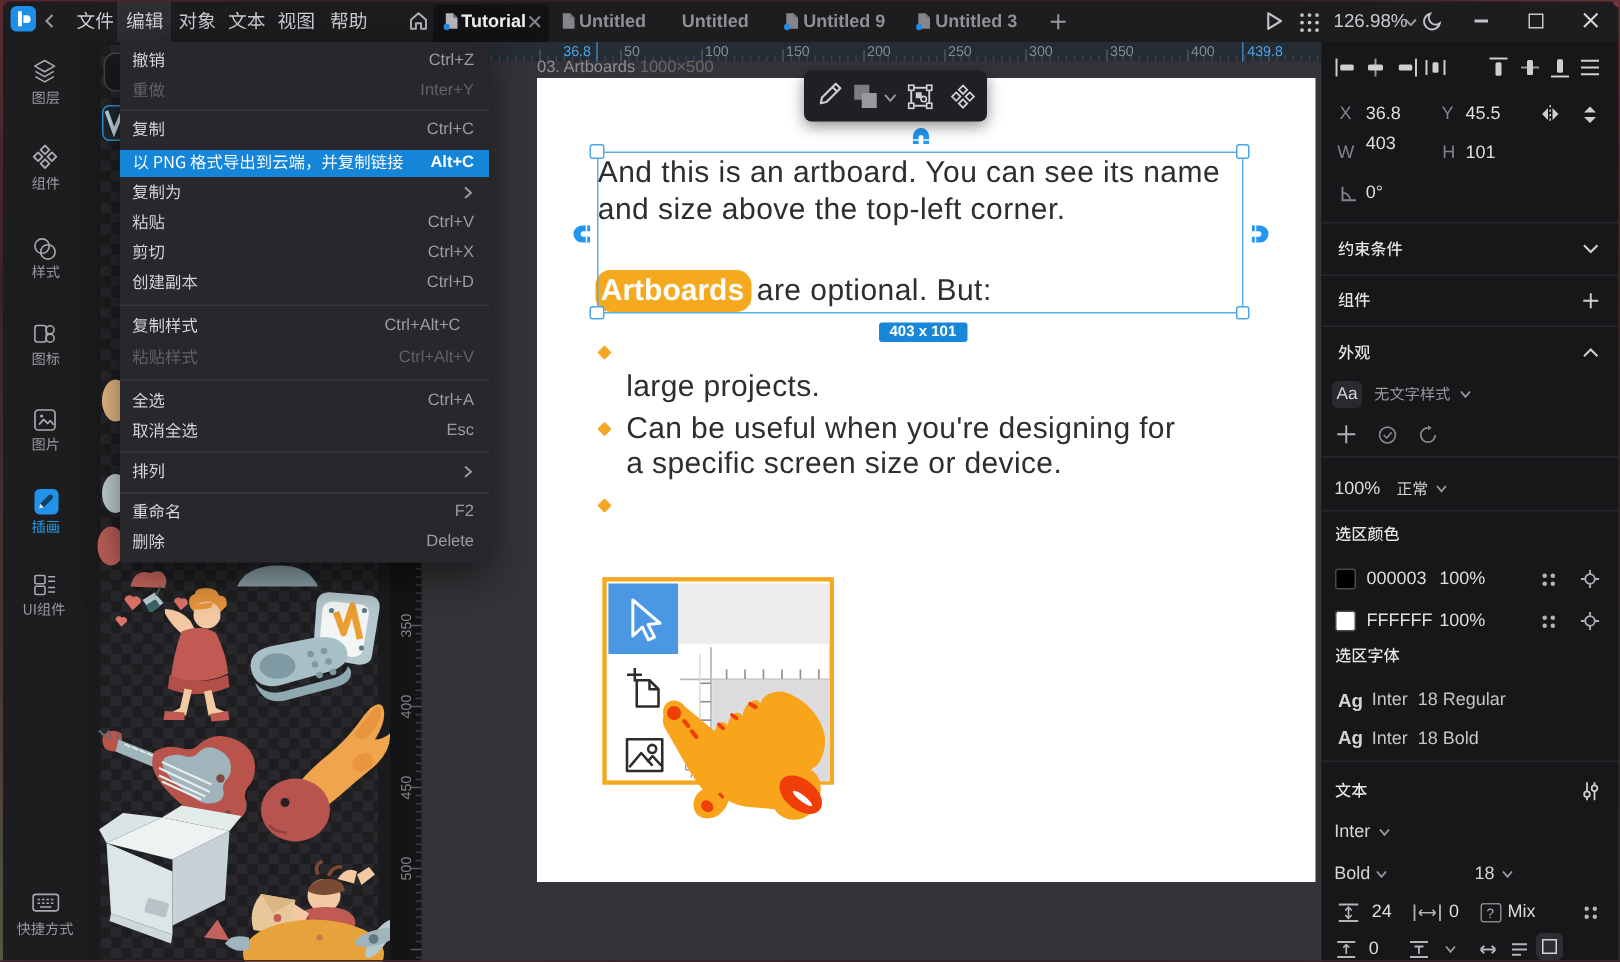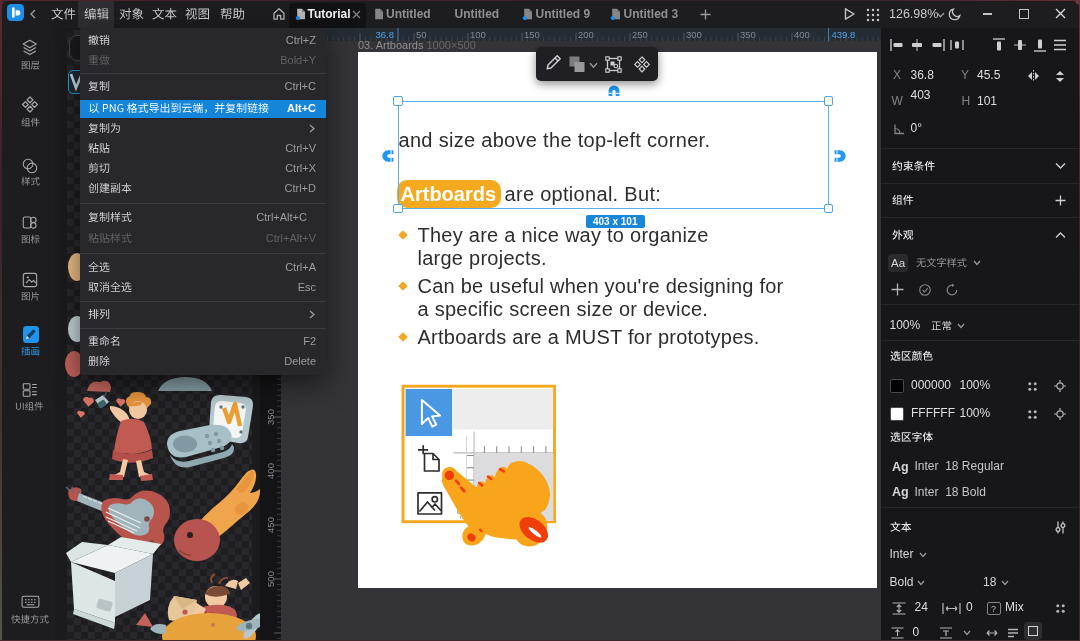--- a/index.html
+++ b/index.html
@@ -496,38 +496,37 @@
       <text x="632" y="37.5" font-family="Liberation Sans" font-size="9.5" fill="#7e8a96">250</text>
       <text x="686" y="37.5" font-family="Liberation Sans" font-size="9.5" fill="#7e8a96">300</text>
       <text x="740" y="37.5" font-family="Liberation Sans" font-size="9.5" fill="#7e8a96">350</text>
       <text x="794" y="37.5" font-family="Liberation Sans" font-size="9.5" fill="#7e8a96">400</text>
       <path d="M398 28 V41 M828.5 28 V41" stroke="#3f80b4" stroke-width="1"></path>
       <text x="394" y="37.5" text-anchor="end" font-family="Liberation Sans" font-size="9.5" fill="#4aa3e8">36.8</text>
       <text x="831.5" y="37.5" font-family="Liberation Sans" font-size="9.5" fill="#4aa3e8">439.8</text>
     </svg>
 <div class="ab" style="left:358.0px;top:38.4px;font-size:11px;line-height:14.3px;color:#8f8f93;font-weight:400;white-space:nowrap;font-family:'Liberation Sans',sans-serif">03. Artboards <span style="color:#66666b">1000×500</span></div>
 <div class="ab" style="left:358px;top:52px;width:519px;height:536px;background:#ffffff"></div>
+<div class="ab" style="left:398.5px;top:102.2px;font-size:20px;line-height:26.0px;color:#2e2e30;font-weight:400;letter-spacing:0.3px;white-space:nowrap;font-family:'Liberation Sans',sans-serif">And this is an artboard. You can see its name</div>
 <div class="ab" style="left:398.5px;top:126.7px;font-size:20px;line-height:26.0px;color:#2e2e30;font-weight:400;letter-spacing:0.3px;white-space:nowrap;font-family:'Liberation Sans',sans-serif">and size above the top-left corner.</div>
 <div class="ab" style="left:397px;top:179.5px;width:103.5px;height:28px;background:#f5a91f;border-radius:10px"></div>
 <div class="ab" style="left:400.5px;top:180.5px;font-size:20px;line-height:26.0px;color:#ffffff;font-weight:700;white-space:nowrap;font-family:'Liberation Sans',sans-serif">Artboards</div>
 <div class="ab" style="left:504.5px;top:180.5px;font-size:20px;line-height:26.0px;color:#2e2e30;font-weight:400;letter-spacing:0.3px;white-space:nowrap;font-family:'Liberation Sans',sans-serif">are optional. But:</div>
 <svg class="ab" style="left:397.8px;top:229.5px" width="10" height="10" viewBox="0 0 10 10">
       <rect x="1.6" y="1.6" width="6.8" height="6.8" rx="1" fill="#f5a623" transform="rotate(45 5 5)"></rect>
     </svg>
-<div class="ab" style="left:417.5px;top:221.5px;font-size:20px;line-height:26.0px;color:#2e2e30;font-weight:400;letter-spacing:0.25px;white-space:nowrap;font-family:'Liberation Sans',sans-serif">They are a nice way to organize</div>
 <div class="ab" style="left:417.5px;top:245.0px;font-size:20px;line-height:26.0px;color:#2e2e30;font-weight:400;letter-spacing:0.25px;white-space:nowrap;font-family:'Liberation Sans',sans-serif">large projects.</div>
 <svg class="ab" style="left:397.8px;top:280.5px" width="10" height="10" viewBox="0 0 10 10">
       <rect x="1.6" y="1.6" width="6.8" height="6.8" rx="1" fill="#f5a623" transform="rotate(45 5 5)"></rect>
     </svg>
 <div class="ab" style="left:417.5px;top:296.0px;font-size:20px;line-height:26.0px;color:#2e2e30;font-weight:400;letter-spacing:0.25px;white-space:nowrap;font-family:'Liberation Sans',sans-serif">a specific screen size or device.</div>
 <div class="ab" style="left:417.5px;top:272.5px;font-size:20px;line-height:26.0px;color:#2e2e30;font-weight:400;letter-spacing:0.25px;white-space:nowrap;font-family:'Liberation Sans',sans-serif">Can be useful when you're designing for</div>
 <svg class="ab" style="left:397.8px;top:331.5px" width="10" height="10" viewBox="0 0 10 10">
       <rect x="1.6" y="1.6" width="6.8" height="6.8" rx="1" fill="#f5a623" transform="rotate(45 5 5)"></rect>
     </svg>
-<div class="ab" style="left:417.5px;top:323.5px;font-size:20px;line-height:26.0px;color:#2e2e30;font-weight:400;letter-spacing:0.25px;white-space:nowrap;font-family:'Liberation Sans',sans-serif">Artboards are a MUST for prototypes.</div>
 <svg class="ab" style="left:395px;top:380px" width="185" height="180" viewBox="395 380 185 180">
       <rect x="403" y="386.2" width="151.5" height="135.5" fill="#ffffff" stroke="#f5a81f" stroke-width="2.9"></rect>
       <rect x="405.6" y="389" width="46.5" height="47" fill="#4a97e3"></rect>
       <path d="M421.9 400 L421.9 424 L428.2 418 L432.3 426.6 L436.3 424.7 L432.1 416.4 L440 415.5 Z" fill="none" stroke="#fff" stroke-width="2" stroke-linejoin="round"></path>
       <rect x="452.1" y="389" width="101" height="40.5" fill="#ededee"></rect>
       <path d="M474 431.5 V521" stroke="#b9b9bb" stroke-width="1.2"></path>
       <path d="M453.5 452.9 H553" stroke="#b9b9bb" stroke-width="1.2"></path>
       <path d="M466.5 436 V521" stroke="#d9d9da" stroke-width="1"></path>
       <path d="M484.4 446.3 V452.9" stroke="#8f8f91" stroke-width="1.1"></path>
       <path d="M496.7 446.3 V452.9" stroke="#8f8f91" stroke-width="1.1"></path>
@@ -711,21 +710,21 @@
       <path d="M2.0 -5.4V-0.4H0.5V0.4H10.0V-0.4H5.9V-3.7H9.2V-4.5H5.9V-7.3H9.6V-8.1H0.9V-7.3H5.1V-0.4H2.8V-5.4Z M13.8 -5.2H17.8V-4.1H13.8ZM12.1 -2.7V0.4H12.9V-1.9H15.5V0.8H16.3V-1.9H18.7V-0.5C18.7 -0.3 18.7 -0.3 18.5 -0.3C18.4 -0.3 17.8 -0.3 17.2 -0.3C17.3 -0.1 17.4 0.2 17.4 0.4C18.3 0.4 18.8 0.4 19.1 0.3C19.4 0.2 19.5 -0.0 19.5 -0.5V-2.7H16.3V-3.5H18.6V-5.8H13.0V-3.5H15.5V-2.7ZM12.3 -8.4C12.6 -8.1 12.9 -7.5 13.1 -7.2H11.4V-4.9H12.2V-6.5H19.4V-4.9H20.2V-7.2H16.2V-8.8H15.4V-7.2H13.2L13.9 -7.5C13.7 -7.8 13.3 -8.3 13.0 -8.7ZM18.5 -8.7C18.3 -8.4 17.9 -7.8 17.6 -7.5L18.3 -7.2C18.6 -7.5 19.0 -8.0 19.3 -8.5Z" fill="#d5d5d8"></path>
     </svg>
 <svg class="ab" style="left:956.5px;top:322.5px" width="8" height="6" viewBox="0 0 8 6">
       <path d="M1 1 L4 4.5 L7 1" stroke="#9a9a9f" stroke-width="1.2" fill="none"></path>
     </svg>
 <div class="ab" style="left:881px;top:340px;width:199px;height:1px;background:#27272b"></div>
 <svg class="ab" style="left:889.5px;top:349.9px" width="43.2" height="12.4" viewBox="0 -9.94 43.2 12.42">
       <path d="M0.6 -8.2C1.2 -7.7 1.9 -6.9 2.2 -6.4L3.1 -7.0C2.7 -7.6 2.0 -8.3 1.4 -8.8ZM4.7 -8.8C4.4 -7.8 4.0 -6.9 3.4 -6.3C3.7 -6.2 4.1 -5.9 4.3 -5.7C4.5 -6.0 4.8 -6.4 5.0 -6.8H6.5V-5.4H3.4V-4.5H5.3C5.2 -3.2 4.7 -2.3 3.2 -1.7C3.4 -1.5 3.7 -1.1 3.8 -0.9C5.6 -1.6 6.1 -2.8 6.3 -4.5H7.3V-2.2C7.3 -1.3 7.5 -1.0 8.4 -1.0C8.6 -1.0 9.2 -1.0 9.3 -1.0C10.1 -1.0 10.3 -1.3 10.4 -2.7C10.1 -2.8 9.7 -3.0 9.5 -3.1C9.5 -2.1 9.5 -1.9 9.2 -1.9C9.1 -1.9 8.6 -1.9 8.5 -1.9C8.3 -1.9 8.3 -2.0 8.3 -2.2V-4.5H10.3V-5.4H7.5V-6.8H9.9V-7.7H7.5V-9.1H6.5V-7.7H5.4C5.5 -8.0 5.6 -8.3 5.7 -8.6ZM2.8 -5.0H0.6V-4.0H1.8V-1.0C1.4 -0.7 0.9 -0.4 0.4 0.1L1.1 1.0C1.7 0.3 2.3 -0.3 2.7 -0.3C2.9 -0.3 3.3 0.0 3.7 0.3C4.4 0.7 5.3 0.8 6.6 0.8C7.6 0.8 9.4 0.7 10.2 0.7C10.2 0.4 10.4 -0.1 10.5 -0.4C9.4 -0.2 7.7 -0.2 6.6 -0.2C5.4 -0.2 4.5 -0.2 3.9 -0.6C3.4 -0.9 3.1 -1.2 2.8 -1.2Z M20.8 -8.6H11.8V0.6H21.1V-0.4H12.8V-7.6H20.8ZM13.6 -6.2C14.4 -5.5 15.3 -4.8 16.1 -4.0C15.2 -3.1 14.2 -2.4 13.2 -1.8C13.5 -1.6 13.8 -1.2 14.0 -1.0C15.0 -1.6 16.0 -2.4 16.9 -3.3C17.8 -2.5 18.6 -1.7 19.1 -1.0L19.9 -1.8C19.4 -2.4 18.5 -3.2 17.6 -4.1C18.3 -4.9 19.0 -5.8 19.6 -6.8L18.6 -7.2C18.1 -6.3 17.5 -5.5 16.8 -4.7C16.0 -5.5 15.1 -6.2 14.3 -6.8Z M29.1 -5.4C29.0 -1.6 29.0 -0.4 26.2 0.2C26.4 0.4 26.6 0.7 26.7 0.9C29.6 0.2 29.8 -1.3 29.8 -5.4ZM26.2 -1.9C25.5 -1.1 24.3 -0.4 23.1 -0.1C23.3 0.1 23.5 0.4 23.7 0.6C25.0 0.2 26.3 -0.6 27.1 -1.5ZM29.6 -0.7C30.3 -0.2 31.1 0.5 31.5 0.9L32.0 0.3C31.6 -0.2 30.8 -0.8 30.1 -1.3ZM27.3 -6.6V-1.5H28.1V-5.8H30.7V-1.5H31.5V-6.6H29.5L30.0 -7.7H31.9V-8.4H27.2V-7.7H29.1C29.0 -7.3 28.9 -6.9 28.7 -6.6ZM24.0 -8.9C24.1 -8.7 24.3 -8.3 24.4 -8.1H22.3V-7.2H27.0V-8.1H25.3C25.2 -8.4 25.0 -8.8 24.9 -9.1ZM26.0 -3.4C25.4 -2.8 24.3 -2.3 23.3 -1.9C23.4 -2.5 23.4 -3.1 23.4 -3.6V-3.6C23.6 -3.4 23.8 -3.2 24.0 -3.0C24.9 -3.3 26.0 -3.9 26.7 -4.5L25.9 -4.9C25.3 -4.4 24.3 -3.9 23.4 -3.7V-4.9H27.0V-5.8H26.0C26.2 -6.1 26.4 -6.6 26.6 -7.0L25.7 -7.2C25.6 -6.8 25.3 -6.2 25.1 -5.8H23.8L24.4 -6.0C24.3 -6.3 24.0 -6.8 23.8 -7.2L23.0 -7.0C23.2 -6.6 23.4 -6.1 23.5 -5.8H22.5V-3.6C22.5 -2.4 22.5 -0.8 21.9 0.4C22.1 0.5 22.5 0.8 22.7 0.9C23.1 0.2 23.2 -0.8 23.3 -1.8C23.5 -1.6 23.7 -1.4 23.8 -1.2C24.9 -1.6 26.1 -2.3 26.8 -3.1Z M37.4 -5.2V-3.5H35.1V-5.2ZM38.4 -5.2H40.7V-3.5H38.4ZM38.7 -7.3C38.4 -6.9 38.0 -6.4 37.7 -6.1H35.0C35.4 -6.5 35.7 -6.9 36.1 -7.3ZM36.1 -9.2C35.4 -7.8 34.1 -6.5 32.8 -5.7C32.9 -5.5 33.2 -4.9 33.3 -4.7C33.6 -4.9 33.9 -5.1 34.1 -5.3V-1.0C34.1 0.4 34.7 0.7 36.6 0.7C37.0 0.7 40.1 0.7 40.5 0.7C42.2 0.7 42.6 0.2 42.8 -1.5C42.5 -1.6 42.1 -1.7 41.9 -1.9C41.7 -0.5 41.6 -0.2 40.5 -0.2C39.8 -0.2 37.1 -0.2 36.5 -0.2C35.3 -0.2 35.1 -0.3 35.1 -1.0V-2.6H40.7V-2.1H41.7V-6.1H38.9C39.4 -6.6 39.9 -7.2 40.3 -7.8L39.6 -8.3L39.4 -8.2H36.7C36.8 -8.4 36.9 -8.6 37.1 -8.8Z" fill="#e6e6e9"></path>
     </svg>
 <div class="ab" style="left:889.5px;top:378.5px;width:14px;height:14px;background:#000000;border:1px solid #4a4a4e;border-radius:2px"></div>
-<div class="ab" style="left:911.0px;top:377.7px;font-size:12px;line-height:15.6px;color:#dfdfe2;font-weight:400;white-space:nowrap;font-family:'Liberation Sans',sans-serif">000000</div>
+<div class="ab" style="left:911.0px;top:377.7px;font-size:12px;line-height:15.6px;color:#dfdfe2;font-weight:400;white-space:nowrap;font-family:'Liberation Sans',sans-serif">000003</div>
 <div class="ab" style="left:959.5px;top:377.7px;font-size:12px;line-height:15.6px;color:#dfdfe2;font-weight:400;white-space:nowrap;font-family:'Liberation Sans',sans-serif">100%</div>
 <svg class="ab" style="left:1027.5px;top:381.5px" width="9" height="9" viewBox="0 0 9 9">
       <circle cx="1.8" cy="1.8" r="1.5" fill="#b4b4b8"></circle>
       <circle cx="7.2" cy="1.8" r="1.5" fill="#b4b4b8"></circle>
       <circle cx="1.8" cy="7.2" r="1.5" fill="#b4b4b8"></circle>
       <circle cx="7.2" cy="7.2" r="1.5" fill="#b4b4b8"></circle>
     </svg>
 <svg class="ab" style="left:1053.5px;top:379.5px" width="12" height="12" viewBox="0 0 12 12">
       <circle cx="6" cy="6" r="3.2" stroke="#b4b4b8" stroke-width="1.2" fill="none"></circle>
       <path d="M6 0 V2.5 M6 9.5 V12 M0 6 H2.5 M9.5 6 H12" stroke="#b4b4b8" stroke-width="1.2"></path>
@@ -811,21 +810,21 @@
 <div class="ab" style="left:1027.5px;top:625.5px;width:10px;height:10px;border:1.3px solid #d5d5d8"></div>
 <div class="ab" style="left:80px;top:28px;width:246px;height:347px;background:#28282c;border-radius:2px;box-shadow:0 8px 28px rgba(0,0,0,0.55)"></div>
 <div class="ab" style="left:80px;top:99.5px;width:246px;height:18px;background:#1485d8"></div>
 <svg class="ab" style="left:88.0px;top:33.8px" width="22.0" height="12.6" viewBox="0 -10.12 22.0 12.65">
       <path d="M3.4 -8.1V-7.4H4.5C4.3 -6.8 3.9 -6.3 3.8 -6.1C3.7 -5.9 3.5 -5.8 3.4 -5.8C3.5 -5.6 3.6 -5.3 3.6 -5.1C3.8 -5.2 4.1 -5.3 6.2 -5.6L6.4 -5.1L7.0 -5.3C6.9 -5.8 6.5 -6.5 6.2 -7.0L5.7 -6.8C5.8 -6.6 5.9 -6.4 6.0 -6.1L4.4 -5.9C4.7 -6.3 5.0 -6.9 5.3 -7.4H7.3V-8.1H5.7C5.6 -8.4 5.5 -8.9 5.3 -9.2L4.6 -9.1C4.8 -8.8 4.9 -8.4 5.0 -8.1ZM1.6 -9.2V-7.0H0.5V-6.2H1.6V-3.8L0.4 -3.4L0.6 -2.6L1.6 -2.9V-0.0C1.6 0.1 1.6 0.1 1.5 0.1C1.4 0.1 1.1 0.1 0.7 0.1C0.8 0.3 0.9 0.7 0.9 0.8C1.5 0.8 1.8 0.8 2.1 0.7C2.3 0.6 2.4 0.4 2.4 -0.0V-3.2L3.5 -3.5L3.3 -4.3L2.4 -4.0V-6.2H3.4V-7.0H2.4V-9.2ZM4.4 -2.7H6.0V-1.8H4.4ZM4.4 -3.3V-4.1H6.0V-3.3ZM3.7 -4.8V0.8H4.4V-1.2H6.0V-0.0C6.0 0.1 5.9 0.1 5.8 0.1C5.7 0.1 5.4 0.1 5.0 0.1C5.1 0.3 5.2 0.6 5.3 0.8C5.8 0.8 6.1 0.8 6.4 0.7C6.6 0.5 6.7 0.3 6.7 -0.0V-4.8ZM8.3 -6.6H9.4C9.3 -5.2 9.1 -4.0 8.8 -3.0C8.4 -4.0 8.3 -5.2 8.2 -6.2ZM8.0 -9.3C7.8 -7.5 7.5 -5.8 6.8 -4.7C6.9 -4.5 7.2 -4.2 7.3 -4.1C7.5 -4.3 7.6 -4.6 7.7 -4.9C7.9 -4.0 8.1 -3.0 8.4 -2.0C8.0 -1.1 7.4 -0.3 6.7 0.3C6.8 0.5 7.1 0.7 7.2 0.9C7.8 0.3 8.3 -0.3 8.7 -1.1C9.1 -0.3 9.5 0.3 10.1 0.9C10.2 0.7 10.4 0.4 10.6 0.2C9.9 -0.3 9.5 -1.1 9.1 -1.9C9.6 -3.2 9.9 -4.8 10.1 -6.6H10.6V-7.3H8.4C8.5 -7.9 8.6 -8.6 8.7 -9.2Z M15.8 -8.5C16.2 -7.9 16.7 -7.1 16.9 -6.5L17.6 -6.9C17.4 -7.4 16.9 -8.2 16.5 -8.9ZM20.8 -8.9C20.5 -8.3 20.0 -7.4 19.6 -6.8L20.2 -6.5C20.6 -7.1 21.1 -7.9 21.5 -8.6ZM13.0 -9.2C12.6 -8.2 12.1 -7.2 11.4 -6.6C11.6 -6.4 11.8 -6.0 11.8 -5.8C12.2 -6.2 12.5 -6.6 12.8 -7.1H15.5V-7.9H13.2C13.4 -8.3 13.6 -8.6 13.7 -9.0ZM11.7 -3.8V-3.0H13.3V-0.8C13.3 -0.4 12.9 -0.1 12.7 0.0C12.9 0.2 13.1 0.5 13.1 0.7C13.3 0.6 13.6 0.4 15.4 -0.7C15.4 -0.8 15.3 -1.1 15.3 -1.4L14.0 -0.7V-3.0H15.6V-3.8H14.0V-5.3H15.3V-6.0H12.2V-5.3H13.3V-3.8ZM16.7 -3.4H20.4V-2.2H16.7ZM16.7 -4.1V-5.3H20.4V-4.1ZM18.2 -9.3V-6.1H16.0V0.9H16.7V-1.5H20.4V-0.2C20.4 -0.0 20.4 0.0 20.2 0.0C20.0 0.0 19.5 0.0 18.9 0.0C19.0 0.2 19.1 0.6 19.1 0.8C19.9 0.8 20.5 0.8 20.8 0.6C21.1 0.5 21.2 0.3 21.2 -0.2V-6.1L20.4 -6.1H19.0V-9.3Z" fill="#d6d6d9"></path>
     </svg>
 <div class="ab" style="right:764.0px;top:32.9px;font-size:11px;line-height:14.3px;color:#9b9ba0;font-weight:400;white-space:nowrap;font-family:'Liberation Sans',sans-serif">Ctrl+Z</div>
 <svg class="ab" style="left:88.0px;top:53.8px" width="22.0" height="12.6" viewBox="0 -10.12 22.0 12.65">
       <path d="M1.7 -5.9V-2.5H5.0V-1.8H1.4V-1.1H5.0V-0.1H0.6V0.5H10.4V-0.1H5.9V-1.1H9.7V-1.8H5.9V-2.5H9.3V-5.9H5.9V-6.6H10.4V-7.3H5.9V-8.1C7.2 -8.2 8.4 -8.4 9.3 -8.5L8.9 -9.2C7.1 -8.9 4.0 -8.7 1.5 -8.6C1.5 -8.4 1.6 -8.1 1.6 -7.9C2.7 -8.0 3.9 -8.0 5.0 -8.1V-7.3H0.6V-6.6H5.0V-5.9ZM2.6 -4.0H5.0V-3.1H2.6ZM5.9 -4.0H8.5V-3.1H5.9ZM2.6 -5.3H5.0V-4.5H2.6ZM5.9 -5.3H8.5V-4.5H5.9Z M18.7 -9.2C18.4 -7.5 18.0 -5.7 17.2 -4.6C17.3 -4.5 17.4 -4.4 17.5 -4.2H16.3V-6.3H17.8V-7.1H16.3V-9.1H15.5V-7.1H14.0V-6.3H15.5V-4.2H14.3V0.4H15.0V-0.3H17.5V-4.2L17.7 -3.9C17.9 -4.2 18.1 -4.6 18.3 -4.9C18.4 -3.9 18.7 -2.8 19.1 -1.8C18.6 -0.9 17.9 -0.2 16.9 0.3C17.1 0.5 17.4 0.7 17.5 0.9C18.3 0.4 19.0 -0.3 19.5 -1.1C19.9 -0.3 20.4 0.4 21.2 0.9C21.3 0.7 21.5 0.4 21.7 0.2C20.9 -0.3 20.3 -1.0 19.9 -1.8C20.5 -3.0 20.8 -4.5 21.1 -6.4H21.6V-7.1H19.0C19.2 -7.8 19.3 -8.4 19.4 -9.1ZM15.0 -3.5H16.8V-1.1H15.0ZM18.8 -6.4H20.3C20.2 -4.9 19.9 -3.7 19.5 -2.7C19.1 -3.8 18.9 -5.0 18.7 -6.2ZM13.6 -9.2C13.0 -7.5 12.2 -5.8 11.2 -4.7C11.3 -4.5 11.6 -4.1 11.6 -3.9C12.0 -4.3 12.3 -4.8 12.7 -5.3V0.9H13.4V-6.8C13.8 -7.5 14.1 -8.2 14.3 -9.0Z" fill="#606066"></path>
     </svg>
-<div class="ab" style="right:764.0px;top:52.9px;font-size:11px;line-height:14.3px;color:#606066;font-weight:400;white-space:nowrap;font-family:'Liberation Sans',sans-serif">Bold+Y</div>
+<div class="ab" style="right:764.0px;top:52.9px;font-size:11px;line-height:14.3px;color:#606066;font-weight:400;white-space:nowrap;font-family:'Liberation Sans',sans-serif">Inter+Y</div>
 <svg class="ab" style="left:88.0px;top:79.8px" width="22.0" height="12.6" viewBox="0 -10.12 22.0 12.65">
       <path d="M3.2 -4.9H8.3V-4.1H3.2ZM3.2 -6.1H8.3V-5.4H3.2ZM2.3 -6.8V-3.5H3.6C2.9 -2.7 2.0 -1.9 1.0 -1.4C1.2 -1.3 1.5 -1.0 1.6 -0.9C2.1 -1.1 2.5 -1.5 3.0 -1.8C3.4 -1.4 4.0 -0.9 4.6 -0.6C3.3 -0.2 1.8 0.0 0.4 0.1C0.5 0.3 0.6 0.7 0.7 0.9C2.4 0.7 4.1 0.4 5.6 -0.2C6.9 0.4 8.5 0.7 10.1 0.8C10.2 0.6 10.4 0.3 10.6 0.1C9.1 -0.0 7.8 -0.2 6.6 -0.6C7.6 -1.1 8.4 -1.7 9.0 -2.5L8.5 -2.8L8.3 -2.8H3.9C4.1 -3.0 4.3 -3.3 4.5 -3.5L4.4 -3.5H9.1V-6.8ZM2.9 -9.2C2.4 -8.2 1.5 -7.1 0.5 -6.5C0.7 -6.3 0.9 -6.0 1.1 -5.8C1.6 -6.3 2.2 -6.8 2.7 -7.5H9.9V-8.2H3.2C3.4 -8.4 3.6 -8.7 3.7 -9.0ZM7.7 -2.2C7.1 -1.7 6.4 -1.2 5.6 -0.9C4.7 -1.2 4.0 -1.7 3.5 -2.2Z M18.4 -8.2V-2.1H19.2V-8.2ZM20.4 -9.1V-0.3C20.4 -0.1 20.3 -0.0 20.2 -0.0C20.0 -0.0 19.3 -0.0 18.7 -0.0C18.8 0.2 18.9 0.6 19.0 0.8C19.8 0.8 20.4 0.8 20.7 0.7C21.1 0.5 21.2 0.3 21.2 -0.3V-9.1ZM12.6 -9.0C12.3 -7.9 12.0 -6.8 11.5 -6.1C11.7 -6.0 12.0 -5.9 12.2 -5.8C12.4 -6.1 12.6 -6.5 12.7 -6.9H14.2V-5.7H11.5V-5.0H14.2V-3.9H12.0V-0.0H12.7V-3.1H14.2V0.9H15.0V-3.1H16.5V-0.9C16.5 -0.7 16.5 -0.7 16.3 -0.7C16.2 -0.7 15.9 -0.7 15.4 -0.7C15.5 -0.5 15.6 -0.2 15.6 0.0C16.2 0.0 16.7 0.0 16.9 -0.1C17.2 -0.3 17.3 -0.5 17.3 -0.8V-3.9H15.0V-5.0H17.6V-5.7H15.0V-6.9H17.2V-7.7H15.0V-9.2H14.2V-7.7H13.0C13.1 -8.0 13.2 -8.4 13.3 -8.8Z" fill="#d6d6d9"></path>
     </svg>
 <div class="ab" style="right:764.0px;top:78.8px;font-size:11px;line-height:14.3px;color:#9b9ba0;font-weight:400;white-space:nowrap;font-family:'Liberation Sans',sans-serif">Ctrl+C</div>
 <svg class="ab" style="left:88.0px;top:102.3px" width="181.4" height="12.6" viewBox="0 -10.12 181.4 12.65">
       <path d="M4.1 -7.8C4.8 -7.0 5.5 -5.9 5.8 -5.2L6.5 -5.6C6.2 -6.3 5.5 -7.4 4.8 -8.2ZM8.4 -8.8C8.1 -3.9 7.3 -1.2 3.8 0.2C4.0 0.4 4.3 0.8 4.4 0.9C5.9 0.3 7.0 -0.6 7.7 -1.8C8.5 -0.9 9.5 0.1 9.9 0.8L10.6 0.3C10.1 -0.5 9.0 -1.6 8.1 -2.5C8.8 -4.1 9.1 -6.1 9.3 -8.8ZM1.6 -0.2C1.8 -0.5 2.2 -0.7 5.4 -2.2C5.4 -2.4 5.2 -2.8 5.2 -3.0L2.6 -1.8V-8.4H1.8V-1.9C1.8 -1.4 1.3 -1.0 1.1 -0.9C1.2 -0.7 1.5 -0.4 1.6 -0.2Z M14.6 0.0H15.6V-3.2H16.9C18.7 -3.2 19.9 -4.0 19.9 -5.7C19.9 -7.5 18.7 -8.1 16.9 -8.1H14.6ZM15.6 -4.0V-7.2H16.7C18.2 -7.2 18.9 -6.9 18.9 -5.7C18.9 -4.5 18.2 -4.0 16.8 -4.0Z M21.5 0.0H22.5V-4.2C22.5 -5.1 22.4 -5.9 22.4 -6.8H22.4L23.3 -5.1L26.2 0.0H27.3V-8.1H26.3V-3.9C26.3 -3.0 26.4 -2.1 26.4 -1.3H26.4L25.5 -3.0L22.6 -8.1H21.5Z M32.7 0.1C33.7 0.1 34.6 -0.3 35.1 -0.8V-4.2H32.5V-3.3H34.2V-1.2C33.9 -0.9 33.3 -0.7 32.8 -0.7C31.0 -0.7 30.1 -2.0 30.1 -4.1C30.1 -6.1 31.1 -7.3 32.7 -7.3C33.5 -7.3 34.1 -7.0 34.5 -6.6L35.0 -7.2C34.6 -7.7 33.8 -8.2 32.7 -8.2C30.6 -8.2 29.0 -6.6 29.0 -4.0C29.0 -1.4 30.5 0.1 32.7 0.1Z M44.7 -7.3H47.2C46.8 -6.6 46.4 -6.0 45.8 -5.5C45.3 -6.0 44.9 -6.6 44.6 -7.1ZM40.6 -9.2V-6.9H39.0V-6.1H40.5C40.2 -4.6 39.5 -2.9 38.7 -1.9C38.9 -1.7 39.1 -1.4 39.2 -1.2C39.7 -1.9 40.2 -3.1 40.6 -4.4V0.9H41.4V-4.7C41.8 -4.2 42.2 -3.6 42.3 -3.3L42.8 -3.9C42.6 -4.2 41.7 -5.3 41.4 -5.6V-6.1H42.7L42.4 -5.9C42.6 -5.8 42.9 -5.5 43.1 -5.3C43.4 -5.7 43.8 -6.0 44.2 -6.5C44.5 -6.0 44.8 -5.4 45.3 -4.9C44.4 -4.1 43.3 -3.6 42.2 -3.2C42.3 -3.0 42.5 -2.7 42.6 -2.5C42.9 -2.6 43.2 -2.8 43.5 -2.9V0.9H44.3V0.4H47.3V0.8H48.1V-3.0L48.7 -2.8C48.8 -3.0 49.0 -3.3 49.2 -3.5C48.1 -3.8 47.2 -4.3 46.4 -4.9C47.2 -5.7 47.8 -6.7 48.2 -7.8L47.7 -8.1L47.5 -8.1H45.2C45.3 -8.4 45.5 -8.7 45.6 -9.0L44.8 -9.3C44.4 -8.1 43.7 -7.1 42.9 -6.3V-6.9H41.4V-9.2ZM44.3 -0.3V-2.4H47.3V-0.3ZM44.0 -3.2C44.7 -3.5 45.3 -3.9 45.9 -4.4C46.4 -3.9 47.0 -3.5 47.7 -3.2Z M57.2 -8.7C57.8 -8.3 58.5 -7.7 58.8 -7.3L59.4 -7.8C59.0 -8.2 58.3 -8.8 57.8 -9.2ZM55.6 -9.2C55.6 -8.5 55.7 -7.8 55.7 -7.2H50.0V-6.4H55.7C56.0 -2.3 57.0 0.9 58.8 0.9C59.6 0.9 59.9 0.3 60.1 -1.6C59.8 -1.7 59.5 -1.9 59.3 -2.0C59.3 -0.6 59.1 0.0 58.8 0.0C57.7 0.0 56.9 -2.7 56.6 -6.4H59.8V-7.2H56.6C56.5 -7.8 56.5 -8.5 56.5 -9.2ZM50.1 -0.3 50.3 0.5C51.7 0.2 53.8 -0.2 55.6 -0.7L55.6 -1.4L53.2 -0.9V-3.9H55.3V-4.7H50.4V-3.9H52.4V-0.7Z M62.7 -2.0C63.4 -1.4 64.2 -0.6 64.5 -0.0L65.2 -0.6C64.8 -1.1 64.1 -1.9 63.4 -2.4H67.6V-0.1C67.6 0.0 67.5 0.1 67.3 0.1C67.1 0.1 66.3 0.1 65.4 0.1C65.6 0.3 65.7 0.6 65.7 0.8C66.8 0.8 67.5 0.8 67.9 0.7C68.3 0.6 68.4 0.4 68.4 -0.1V-2.4H70.8V-3.2H68.4V-4.1H67.6V-3.2H61.1V-2.4H63.2ZM61.9 -8.5V-5.6C61.9 -4.6 62.5 -4.3 64.3 -4.3C64.7 -4.3 68.2 -4.3 68.7 -4.3C70.0 -4.3 70.4 -4.6 70.6 -5.7C70.3 -5.8 70.0 -5.9 69.8 -6.0C69.7 -5.2 69.5 -5.0 68.6 -5.0C67.8 -5.0 64.8 -5.0 64.2 -5.0C63.0 -5.0 62.8 -5.1 62.8 -5.6V-6.2H69.5V-8.8H61.9ZM62.8 -8.1H68.7V-6.9H62.8Z M72.6 -3.8V0.2H80.4V0.9H81.3V-3.8H80.4V-0.6H77.4V-4.4H80.8V-8.2H79.9V-5.2H77.4V-9.2H76.5V-5.2H73.9V-8.2H73.1V-4.4H76.5V-0.6H73.5V-3.8Z M89.5 -8.3V-1.6H90.2V-8.3ZM91.7 -9.1V-0.4C91.7 -0.2 91.6 -0.2 91.4 -0.2C91.2 -0.2 90.6 -0.2 90.0 -0.2C90.1 0.0 90.2 0.4 90.3 0.6C91.1 0.6 91.7 0.6 92.0 0.5C92.3 0.4 92.5 0.1 92.5 -0.4V-9.1ZM83.1 -0.5 83.3 0.3C84.7 0.0 86.8 -0.4 88.8 -0.7L88.7 -1.5L86.4 -1.0V-2.8H88.6V-3.5H86.4V-4.7H85.7V-3.5H83.5V-2.8H85.7V-0.9ZM83.7 -4.8C84.0 -4.9 84.4 -5.0 87.8 -5.3C88.0 -5.1 88.1 -4.8 88.2 -4.6L88.9 -5.1C88.5 -5.7 87.8 -6.7 87.2 -7.4L86.6 -7.1C86.9 -6.7 87.2 -6.3 87.4 -6.0L84.6 -5.7C85.1 -6.3 85.5 -7.1 85.9 -7.8H88.9V-8.5H83.2V-7.8H85.0C84.6 -7.0 84.2 -6.3 84.0 -6.1C83.8 -5.8 83.6 -5.6 83.5 -5.6C83.6 -5.4 83.7 -5.0 83.7 -4.8Z M95.2 -8.4V-7.5H102.7V-8.4ZM95.0 0.5C95.4 0.3 96.1 0.3 102.1 -0.3C102.4 0.2 102.6 0.6 102.8 0.9L103.6 0.5C103.0 -0.6 101.9 -2.2 101.0 -3.4L100.2 -3.0C100.7 -2.4 101.2 -1.7 101.6 -1.0L96.1 -0.6C97.0 -1.7 97.9 -3.0 98.6 -4.4H103.8V-5.3H94.0V-4.4H97.5C96.8 -3.0 95.8 -1.6 95.5 -1.3C95.2 -0.8 94.9 -0.5 94.7 -0.4C94.8 -0.2 94.9 0.3 95.0 0.5Z M105.0 -7.2V-6.4H108.7V-7.2ZM105.3 -5.8C105.6 -4.5 105.8 -2.9 105.8 -1.8L106.5 -1.9C106.4 -3.0 106.2 -4.6 106.0 -5.9ZM106.1 -8.9C106.3 -8.4 106.7 -7.7 106.8 -7.3L107.5 -7.5C107.4 -8.0 107.1 -8.6 106.8 -9.1ZM108.9 -3.5V0.9H109.6V-2.8H110.6V0.8H111.3V-2.8H112.3V0.7H112.9V-2.8H114.0V0.1C114.0 0.2 113.9 0.2 113.8 0.2C113.8 0.3 113.5 0.3 113.2 0.2C113.3 0.4 113.4 0.7 113.4 0.9C113.9 0.9 114.2 0.9 114.4 0.8C114.7 0.7 114.7 0.5 114.7 0.1V-3.5H111.9L112.2 -4.5H115.0V-5.3H108.6V-4.5H111.2C111.2 -4.2 111.1 -3.8 111.0 -3.5ZM109.0 -8.7V-6.1H114.6V-8.7H113.8V-6.8H112.1V-9.2H111.3V-6.8H109.8V-8.7ZM107.6 -6.0C107.5 -4.6 107.2 -2.7 107.0 -1.5C106.2 -1.3 105.5 -1.2 104.9 -1.0L105.1 -0.2C106.1 -0.5 107.5 -0.8 108.8 -1.2L108.7 -1.9L107.6 -1.7C107.9 -2.8 108.1 -4.5 108.3 -5.8Z M117.2 1.2C118.3 0.8 119.1 -0.1 119.1 -1.3C119.1 -2.1 118.7 -2.6 118.1 -2.6C117.7 -2.6 117.3 -2.3 117.3 -1.8C117.3 -1.3 117.7 -1.0 118.1 -1.0L118.3 -1.0C118.2 -0.3 117.8 0.2 116.9 0.6Z M133.5 -6.2V-3.8H130.4V-4.1V-6.2ZM134.2 -9.3C133.9 -8.6 133.5 -7.6 133.1 -7.0H127.4V-6.2H129.6V-4.1V-3.8H127.0V-3.0H129.5C129.3 -1.8 128.8 -0.6 127.0 0.3C127.2 0.4 127.5 0.8 127.6 1.0C129.6 -0.1 130.2 -1.5 130.4 -3.0H133.5V0.9H134.3V-3.0H136.9V-3.8H134.3V-6.2H136.5V-7.0H134.0C134.4 -7.6 134.8 -8.3 135.1 -9.0ZM128.8 -8.9C129.3 -8.3 129.8 -7.5 130.0 -7.0L130.8 -7.3C130.6 -7.9 130.1 -8.7 129.6 -9.3Z M140.6 -4.9H145.7V-4.1H140.6ZM140.6 -6.1H145.7V-5.4H140.6ZM139.8 -6.8V-3.5H141.0C140.4 -2.7 139.4 -1.9 138.4 -1.4C138.6 -1.3 138.9 -1.0 139.0 -0.9C139.5 -1.1 139.9 -1.5 140.4 -1.8C140.8 -1.4 141.4 -0.9 142.1 -0.6C140.7 -0.2 139.2 0.0 137.8 0.1C137.9 0.3 138.1 0.7 138.1 0.9C139.8 0.7 141.5 0.4 143.0 -0.2C144.3 0.4 145.9 0.7 147.5 0.8C147.7 0.6 147.8 0.3 148.0 0.1C146.6 -0.0 145.2 -0.2 144.0 -0.6C145.0 -1.1 145.8 -1.7 146.4 -2.5L145.9 -2.8L145.8 -2.8H141.4C141.5 -3.0 141.7 -3.3 141.9 -3.5L141.8 -3.5H146.6V-6.8ZM140.4 -9.2C139.8 -8.2 138.9 -7.1 138.0 -6.5C138.1 -6.3 138.4 -6.0 138.5 -5.8C139.1 -6.3 139.6 -6.8 140.1 -7.5H147.3V-8.2H140.6C140.8 -8.4 141.0 -8.7 141.1 -9.0ZM145.1 -2.2C144.6 -1.7 143.8 -1.2 143.0 -0.9C142.2 -1.2 141.5 -1.7 140.9 -2.2Z M155.9 -8.2V-2.1H156.6V-8.2ZM157.8 -9.1V-0.3C157.8 -0.1 157.8 -0.0 157.6 -0.0C157.4 -0.0 156.8 -0.0 156.1 -0.0C156.2 0.2 156.4 0.6 156.4 0.8C157.2 0.8 157.8 0.8 158.2 0.7C158.5 0.5 158.6 0.3 158.6 -0.3V-9.1ZM150.0 -9.0C149.8 -7.9 149.4 -6.8 148.9 -6.1C149.1 -6.0 149.4 -5.9 149.6 -5.8C149.8 -6.1 150.0 -6.5 150.2 -6.9H151.6V-5.7H148.9V-5.0H151.6V-3.9H149.4V-0.0H150.2V-3.1H151.6V0.9H152.4V-3.1H153.9V-0.9C153.9 -0.7 153.9 -0.7 153.8 -0.7C153.6 -0.7 153.3 -0.7 152.8 -0.7C152.9 -0.5 153.0 -0.2 153.1 0.0C153.7 0.0 154.1 0.0 154.3 -0.1C154.6 -0.3 154.7 -0.5 154.7 -0.8V-3.9H152.4V-5.0H155.1V-5.7H152.4V-6.9H154.6V-7.7H152.4V-9.2H151.6V-7.7H150.4C150.6 -8.0 150.7 -8.4 150.8 -8.8Z M163.3 -8.6C163.6 -8.0 164.0 -7.1 164.1 -6.6L164.9 -6.9C164.7 -7.4 164.3 -8.2 164.0 -8.8ZM160.9 -9.2C160.7 -8.2 160.3 -7.2 159.7 -6.5C159.9 -6.3 160.1 -5.9 160.1 -5.7C160.5 -6.2 160.8 -6.7 161.0 -7.2H163.1V-8.0H161.3C161.4 -8.3 161.6 -8.7 161.6 -9.0ZM160.0 -3.7V-2.9H161.2V-0.9C161.2 -0.4 160.8 0.0 160.6 0.2C160.8 0.3 161.0 0.6 161.1 0.7C161.2 0.5 161.5 0.3 163.2 -0.8C163.1 -1.0 163.0 -1.2 162.9 -1.4L162.0 -0.8V-2.9H163.2V-3.7H162.0V-5.2H162.9V-5.9H160.3V-5.2H161.2V-3.7ZM165.1 -3.2V-2.5H167.3V-0.6H168.0V-2.5H169.9V-3.2H168.0V-4.7H169.6L169.6 -5.4H168.0V-6.7H167.3V-5.4H166.1C166.4 -5.9 166.7 -6.5 166.9 -7.2H169.9V-7.9H167.2C167.3 -8.3 167.4 -8.7 167.5 -9.1L166.7 -9.3C166.7 -8.8 166.5 -8.4 166.4 -7.9H165.0V-7.2H166.2C166.0 -6.6 165.8 -6.1 165.7 -6.0C165.5 -5.6 165.3 -5.3 165.2 -5.2C165.3 -5.0 165.4 -4.7 165.4 -4.5C165.5 -4.6 165.8 -4.7 166.3 -4.7H167.3V-3.2ZM164.8 -5.3H163.0V-4.6H164.0V-1.0C163.6 -0.8 163.2 -0.4 162.7 0.0L163.3 0.8C163.7 0.2 164.2 -0.4 164.5 -0.4C164.7 -0.4 165.0 -0.1 165.4 0.1C166.0 0.5 166.6 0.6 167.6 0.6C168.2 0.6 169.3 0.6 169.9 0.6C169.9 0.4 170.0 -0.0 170.1 -0.3C169.4 -0.2 168.3 -0.1 167.6 -0.1C166.7 -0.1 166.1 -0.2 165.5 -0.6C165.2 -0.8 165.0 -1.0 164.8 -1.1Z M175.4 -7.0C175.8 -6.5 176.1 -5.9 176.2 -5.5L176.9 -5.9C176.7 -6.2 176.4 -6.8 176.1 -7.2ZM172.2 -9.2V-7.0H170.9V-6.2H172.2V-3.8C171.6 -3.7 171.1 -3.5 170.7 -3.4L170.9 -2.6L172.2 -3.0V-0.1C172.2 0.0 172.1 0.1 172.0 0.1C171.9 0.1 171.5 0.1 171.1 0.1C171.1 0.3 171.3 0.6 171.3 0.8C171.9 0.9 172.3 0.8 172.6 0.7C172.8 0.6 173.0 0.3 173.0 -0.1V-3.2L174.0 -3.6L173.9 -4.4L173.0 -4.1V-6.2H174.1V-7.0H173.0V-9.2ZM176.7 -9.0C176.8 -8.7 177.0 -8.4 177.2 -8.1H174.6V-7.4H180.6V-8.1H178.0C177.9 -8.4 177.7 -8.8 177.4 -9.2ZM178.9 -7.2C178.7 -6.7 178.3 -6.0 177.9 -5.5H174.3V-4.8H180.9V-5.5H178.8C179.1 -5.9 179.4 -6.5 179.7 -7.0ZM178.8 -2.9C178.6 -2.2 178.3 -1.6 177.8 -1.2C177.2 -1.4 176.6 -1.7 176.0 -1.8C176.2 -2.2 176.4 -2.5 176.6 -2.9ZM174.8 -1.5C175.5 -1.3 176.3 -1.0 177.1 -0.7C176.3 -0.3 175.3 0.0 173.9 0.2C174.1 0.3 174.2 0.6 174.3 0.9C175.9 0.6 177.1 0.3 177.9 -0.3C178.8 0.1 179.6 0.5 180.2 0.9L180.7 0.3C180.2 -0.1 179.4 -0.5 178.6 -0.9C179.1 -1.4 179.4 -2.0 179.7 -2.9H181.0V-3.6H177.0C177.2 -3.9 177.4 -4.3 177.5 -4.6L176.8 -4.7C176.6 -4.4 176.4 -4.0 176.2 -3.6H174.1V-2.9H175.8C175.4 -2.4 175.1 -1.9 174.8 -1.5Z" fill="#ffffff"></path>
     </svg>
 <div class="ab" style="right:764.0px;top:101.3px;font-size:11px;line-height:14.3px;color:#ffffff;font-weight:600;white-space:nowrap;font-family:'Liberation Sans',sans-serif">Alt+C</div>
 <svg class="ab" style="left:88.0px;top:122.3px" width="33.0" height="12.6" viewBox="0 -10.12 33.0 12.65">
       <path d="M3.2 -4.9H8.3V-4.1H3.2ZM3.2 -6.1H8.3V-5.4H3.2ZM2.3 -6.8V-3.5H3.6C2.9 -2.7 2.0 -1.9 1.0 -1.4C1.2 -1.3 1.5 -1.0 1.6 -0.9C2.1 -1.1 2.5 -1.5 3.0 -1.8C3.4 -1.4 4.0 -0.9 4.6 -0.6C3.3 -0.2 1.8 0.0 0.4 0.1C0.5 0.3 0.6 0.7 0.7 0.9C2.4 0.7 4.1 0.4 5.6 -0.2C6.9 0.4 8.5 0.7 10.1 0.8C10.2 0.6 10.4 0.3 10.6 0.1C9.1 -0.0 7.8 -0.2 6.6 -0.6C7.6 -1.1 8.4 -1.7 9.0 -2.5L8.5 -2.8L8.3 -2.8H3.9C4.1 -3.0 4.3 -3.3 4.5 -3.5L4.4 -3.5H9.1V-6.8ZM2.9 -9.2C2.4 -8.2 1.5 -7.1 0.5 -6.5C0.7 -6.3 0.9 -6.0 1.1 -5.8C1.6 -6.3 2.2 -6.8 2.7 -7.5H9.9V-8.2H3.2C3.4 -8.4 3.6 -8.7 3.7 -9.0ZM7.7 -2.2C7.1 -1.7 6.4 -1.2 5.6 -0.9C4.7 -1.2 4.0 -1.7 3.5 -2.2Z M18.4 -8.2V-2.1H19.2V-8.2ZM20.4 -9.1V-0.3C20.4 -0.1 20.3 -0.0 20.2 -0.0C20.0 -0.0 19.3 -0.0 18.7 -0.0C18.8 0.2 18.9 0.6 19.0 0.8C19.8 0.8 20.4 0.8 20.7 0.7C21.1 0.5 21.2 0.3 21.2 -0.3V-9.1ZM12.6 -9.0C12.3 -7.9 12.0 -6.8 11.5 -6.1C11.7 -6.0 12.0 -5.9 12.2 -5.8C12.4 -6.1 12.6 -6.5 12.7 -6.9H14.2V-5.7H11.5V-5.0H14.2V-3.9H12.0V-0.0H12.7V-3.1H14.2V0.9H15.0V-3.1H16.5V-0.9C16.5 -0.7 16.5 -0.7 16.3 -0.7C16.2 -0.7 15.9 -0.7 15.4 -0.7C15.5 -0.5 15.6 -0.2 15.6 0.0C16.2 0.0 16.7 0.0 16.9 -0.1C17.2 -0.3 17.3 -0.5 17.3 -0.8V-3.9H15.0V-5.0H17.6V-5.7H15.0V-6.9H17.2V-7.7H15.0V-9.2H14.2V-7.7H13.0C13.1 -8.0 13.2 -8.4 13.3 -8.8Z M23.8 -8.6C24.2 -8.1 24.7 -7.4 24.9 -7.0L25.7 -7.3C25.5 -7.8 24.9 -8.4 24.5 -8.9ZM27.5 -4.1C28.1 -3.4 28.7 -2.5 29.0 -1.9L29.7 -2.3C29.4 -2.9 28.7 -3.8 28.2 -4.4ZM26.5 -9.2V-7.9C26.5 -7.5 26.5 -7.1 26.5 -6.6H22.9V-5.8H26.4C26.1 -3.8 25.2 -1.6 22.6 0.1C22.8 0.3 23.1 0.5 23.3 0.7C26.1 -1.1 27.0 -3.6 27.2 -5.8H31.0C30.9 -2.0 30.7 -0.5 30.4 -0.2C30.2 -0.1 30.1 -0.0 29.9 -0.1C29.6 -0.1 28.9 -0.1 28.2 -0.1C28.3 0.1 28.5 0.5 28.5 0.7C29.1 0.8 29.8 0.8 30.2 0.8C30.6 0.7 30.9 0.6 31.1 0.3C31.6 -0.2 31.7 -1.7 31.9 -6.2C31.9 -6.3 31.9 -6.6 31.9 -6.6H27.3C27.3 -7.1 27.4 -7.5 27.4 -7.9V-9.2Z" fill="#d6d6d9"></path>

